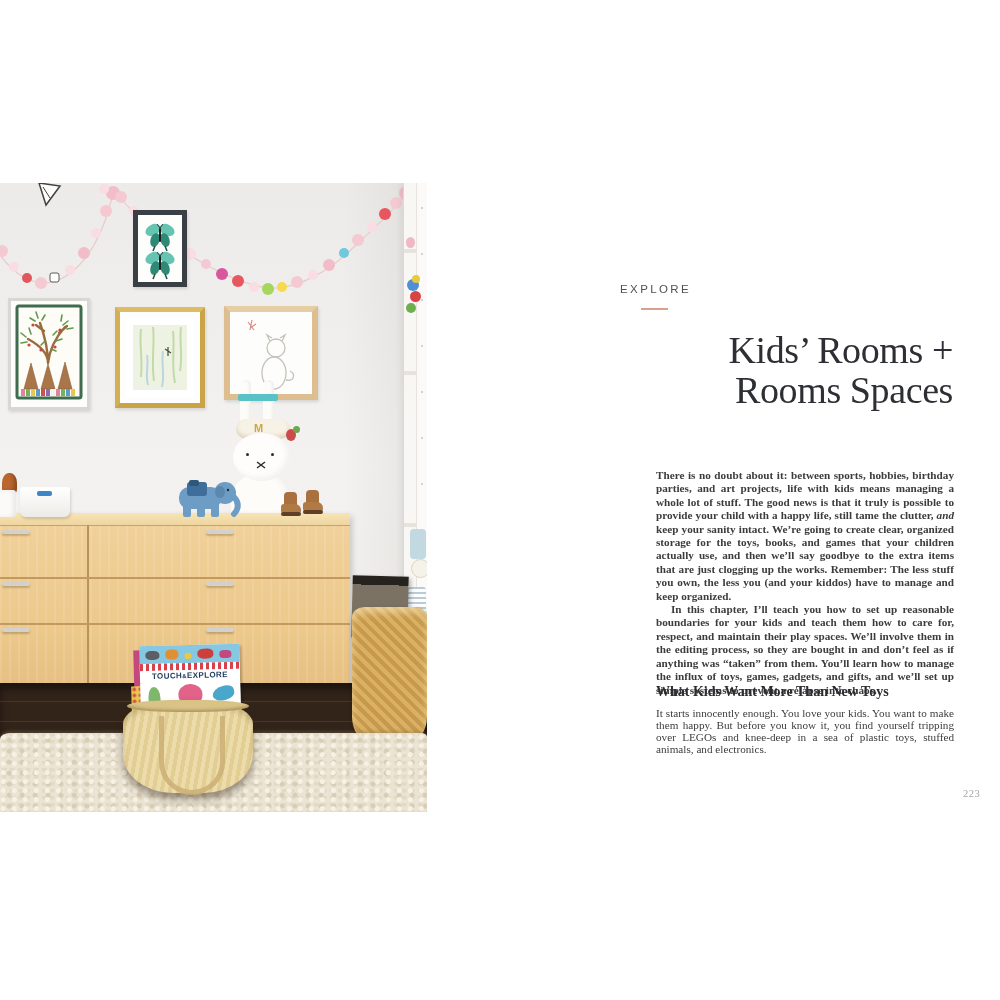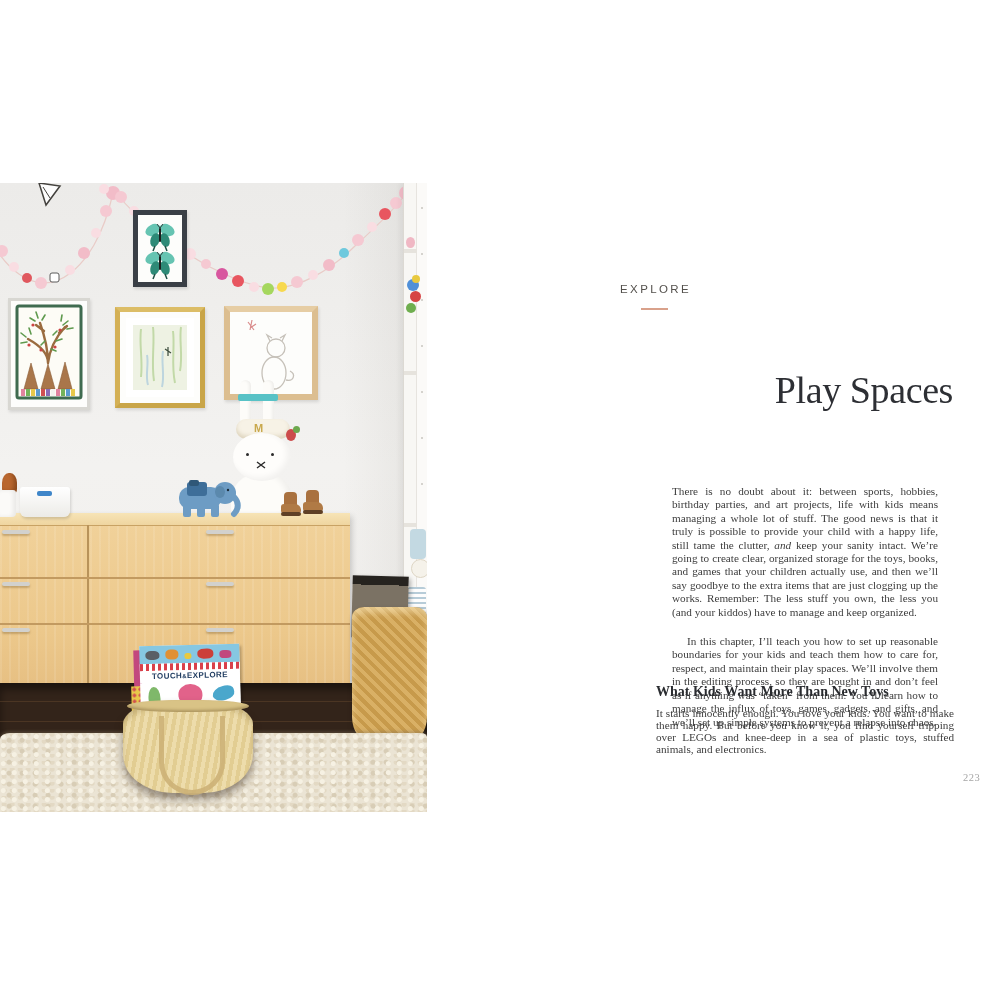--- a/index.html
+++ b/index.html
@@ -135,26 +135,26 @@
   .animal{position:absolute;border-radius:40%;}
 
   
   .chapter-label{left:620px;top:283px;font-family:"Liberation Sans",sans-serif;
                  font-size:11.5px;letter-spacing:2.4px;color:#54514d;}
   .chapter-underline{left:641px;top:308px;width:27px;height:2px;}
   .title{left:620px;top:330px;width:333px;margin:0;text-align:right;font-weight:400;
          font-size:38px;line-height:40px;letter-spacing:-.4px;color:#2d2f34;}
   .bodytext{left:656px;top:469px;width:298px;font-size:11.2px;line-height:13.4px;
             text-align:justify;color:#3c3c3c;}
-  .bodytext p{margin:16px;}
+  .bodytext p{margin:0;font-weight:bold;}
   .bodytext p.indent{text-indent:15px;}
   .subheading{left:656px;top:684px;width:298px;margin:0;font-size:14px;font-weight:bold;color:#2a2c30;}
   .closing{left:656px;top:707px;width:298px;margin:0;font-size:11.2px;line-height:12px;
            text-align:justify;color:#3c3c3c;}
-  .page-number{left:963px;top:772px;font-size:10.5px;color:#a5a5a5;letter-spacing:.5px;}
+  .page-number{left:963px;top:788px;font-size:10.5px;color:#a5a5a5;letter-spacing:.5px;}
 </style>
 </head>
 <body>
 
 <div class="canvas">
 
   <figure class="photo">
     <div class="wall-shade"></div>
 
     <svg class="abs" style="left:38px;top:0;" width="26" height="24">
@@ -412,21 +412,21 @@
     <div class="abs front-basket">
       <div class="rim"></div>
       <div class="handleloop"></div>
     </div>
   </figure>
 
   <section>
     <div class="abs chapter-label">EXPLORE</div>
     <div class="abs chapter-underline" style="background:#d9a18b;"></div>
 
-    <h1 class="abs title"><br><span>Play Spaces</span></h1>
+    <h1 class="abs title"><span>Kids’ Rooms +</span><br><span>Rooms Spaces</span></h1>
 
     <div class="abs bodytext">
       <p><span>There is no doubt about it: between sports, hobbies, birthday parties, and art projects, life with kids means managing a whole lot of stuff. The good news is that it truly is possible to provide your child with a happy life, still tame the clutter, </span><em>and</em><span> keep your sanity intact. We’re going to create clear, organized storage for the toys, books, and games that your children actually use, and then we’ll say goodbye to the extra items that are just clogging up the works. Remember: The less stuff you own, the less you (and your kiddos) have to manage and keep organized.</span></p>
       <p class="indent">In this chapter, I’ll teach you how to set up reasonable boundaries for your kids and teach them how to care for, respect, and maintain their play spaces. We’ll involve them in the editing process, so they are bought in and don’t feel as if anything was “taken” from them. You’ll learn how to manage the influx of toys, games, gadgets, and gifts, and we’ll set up simple systems to prevent a relapse into chaos.</p>
     </div>
 
     <h2 class="abs subheading">What Kids Want More Than New Toys</h2>
 
     <p class="abs closing">It starts innocently enough. You love your kids. You want to make them happy. But before you know it, you find yourself tripping over LEGOs and knee-deep in a sea of plastic toys, stuffed animals, and electronics.</p>
 

